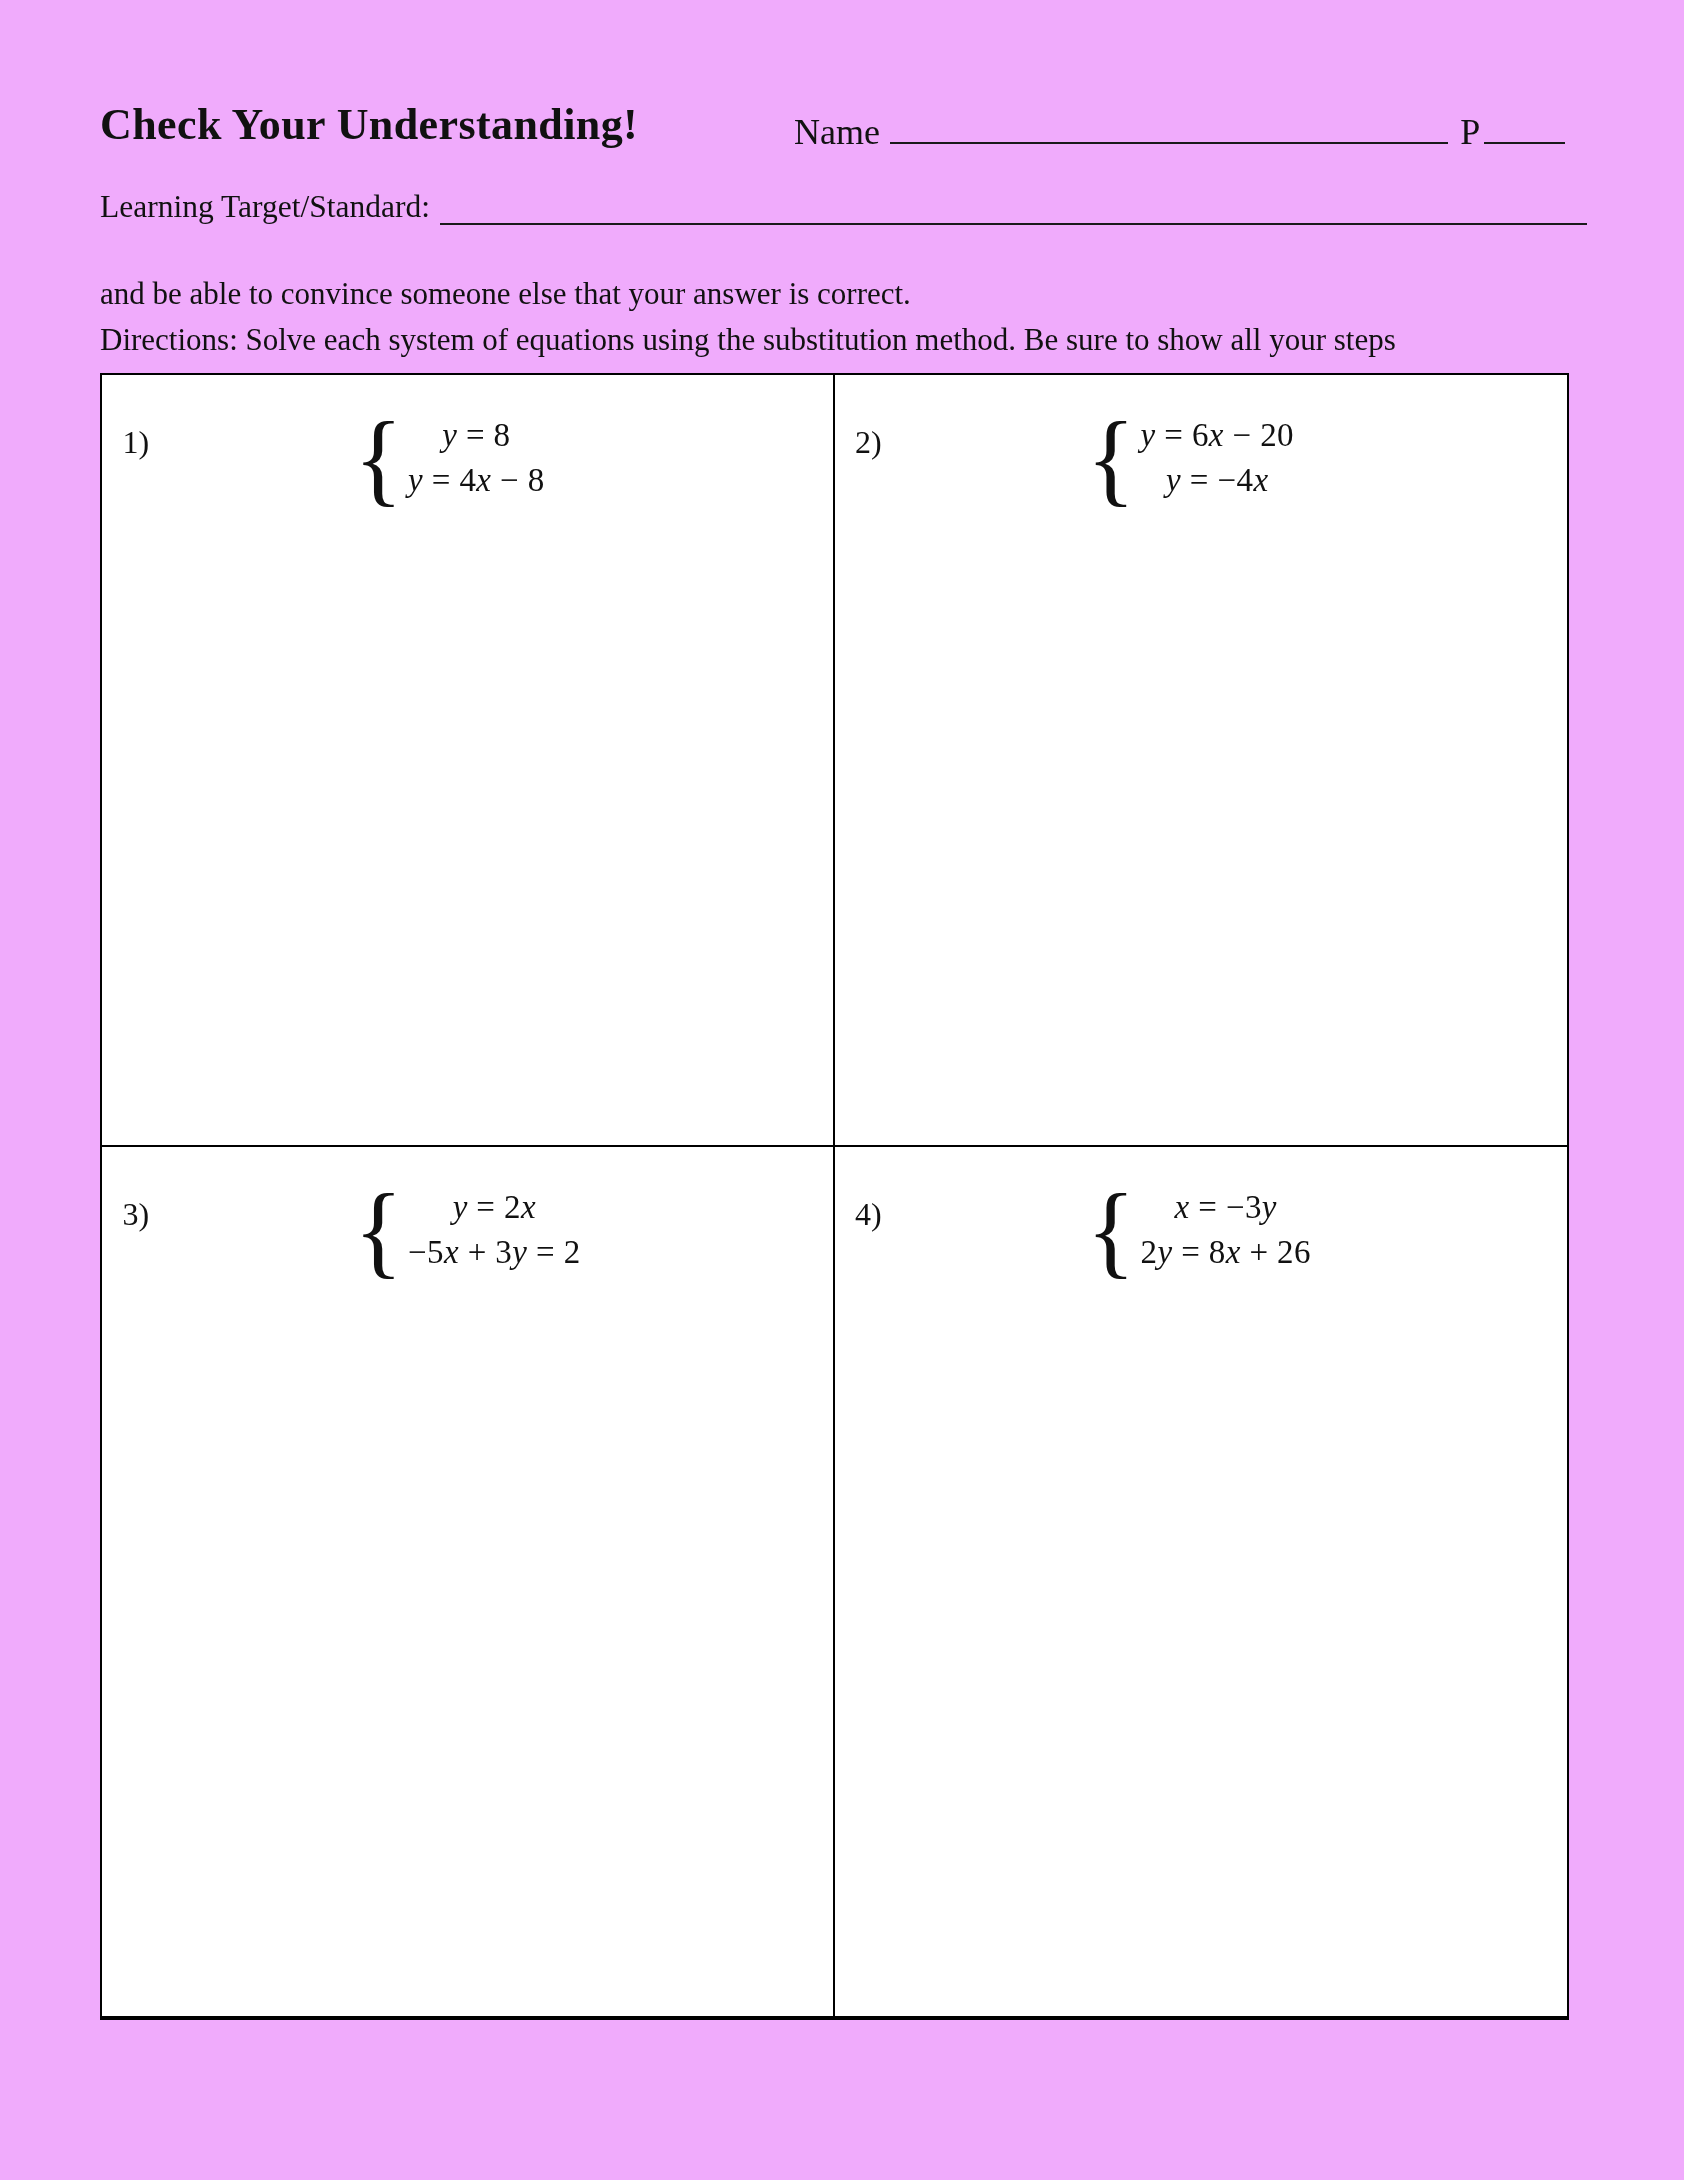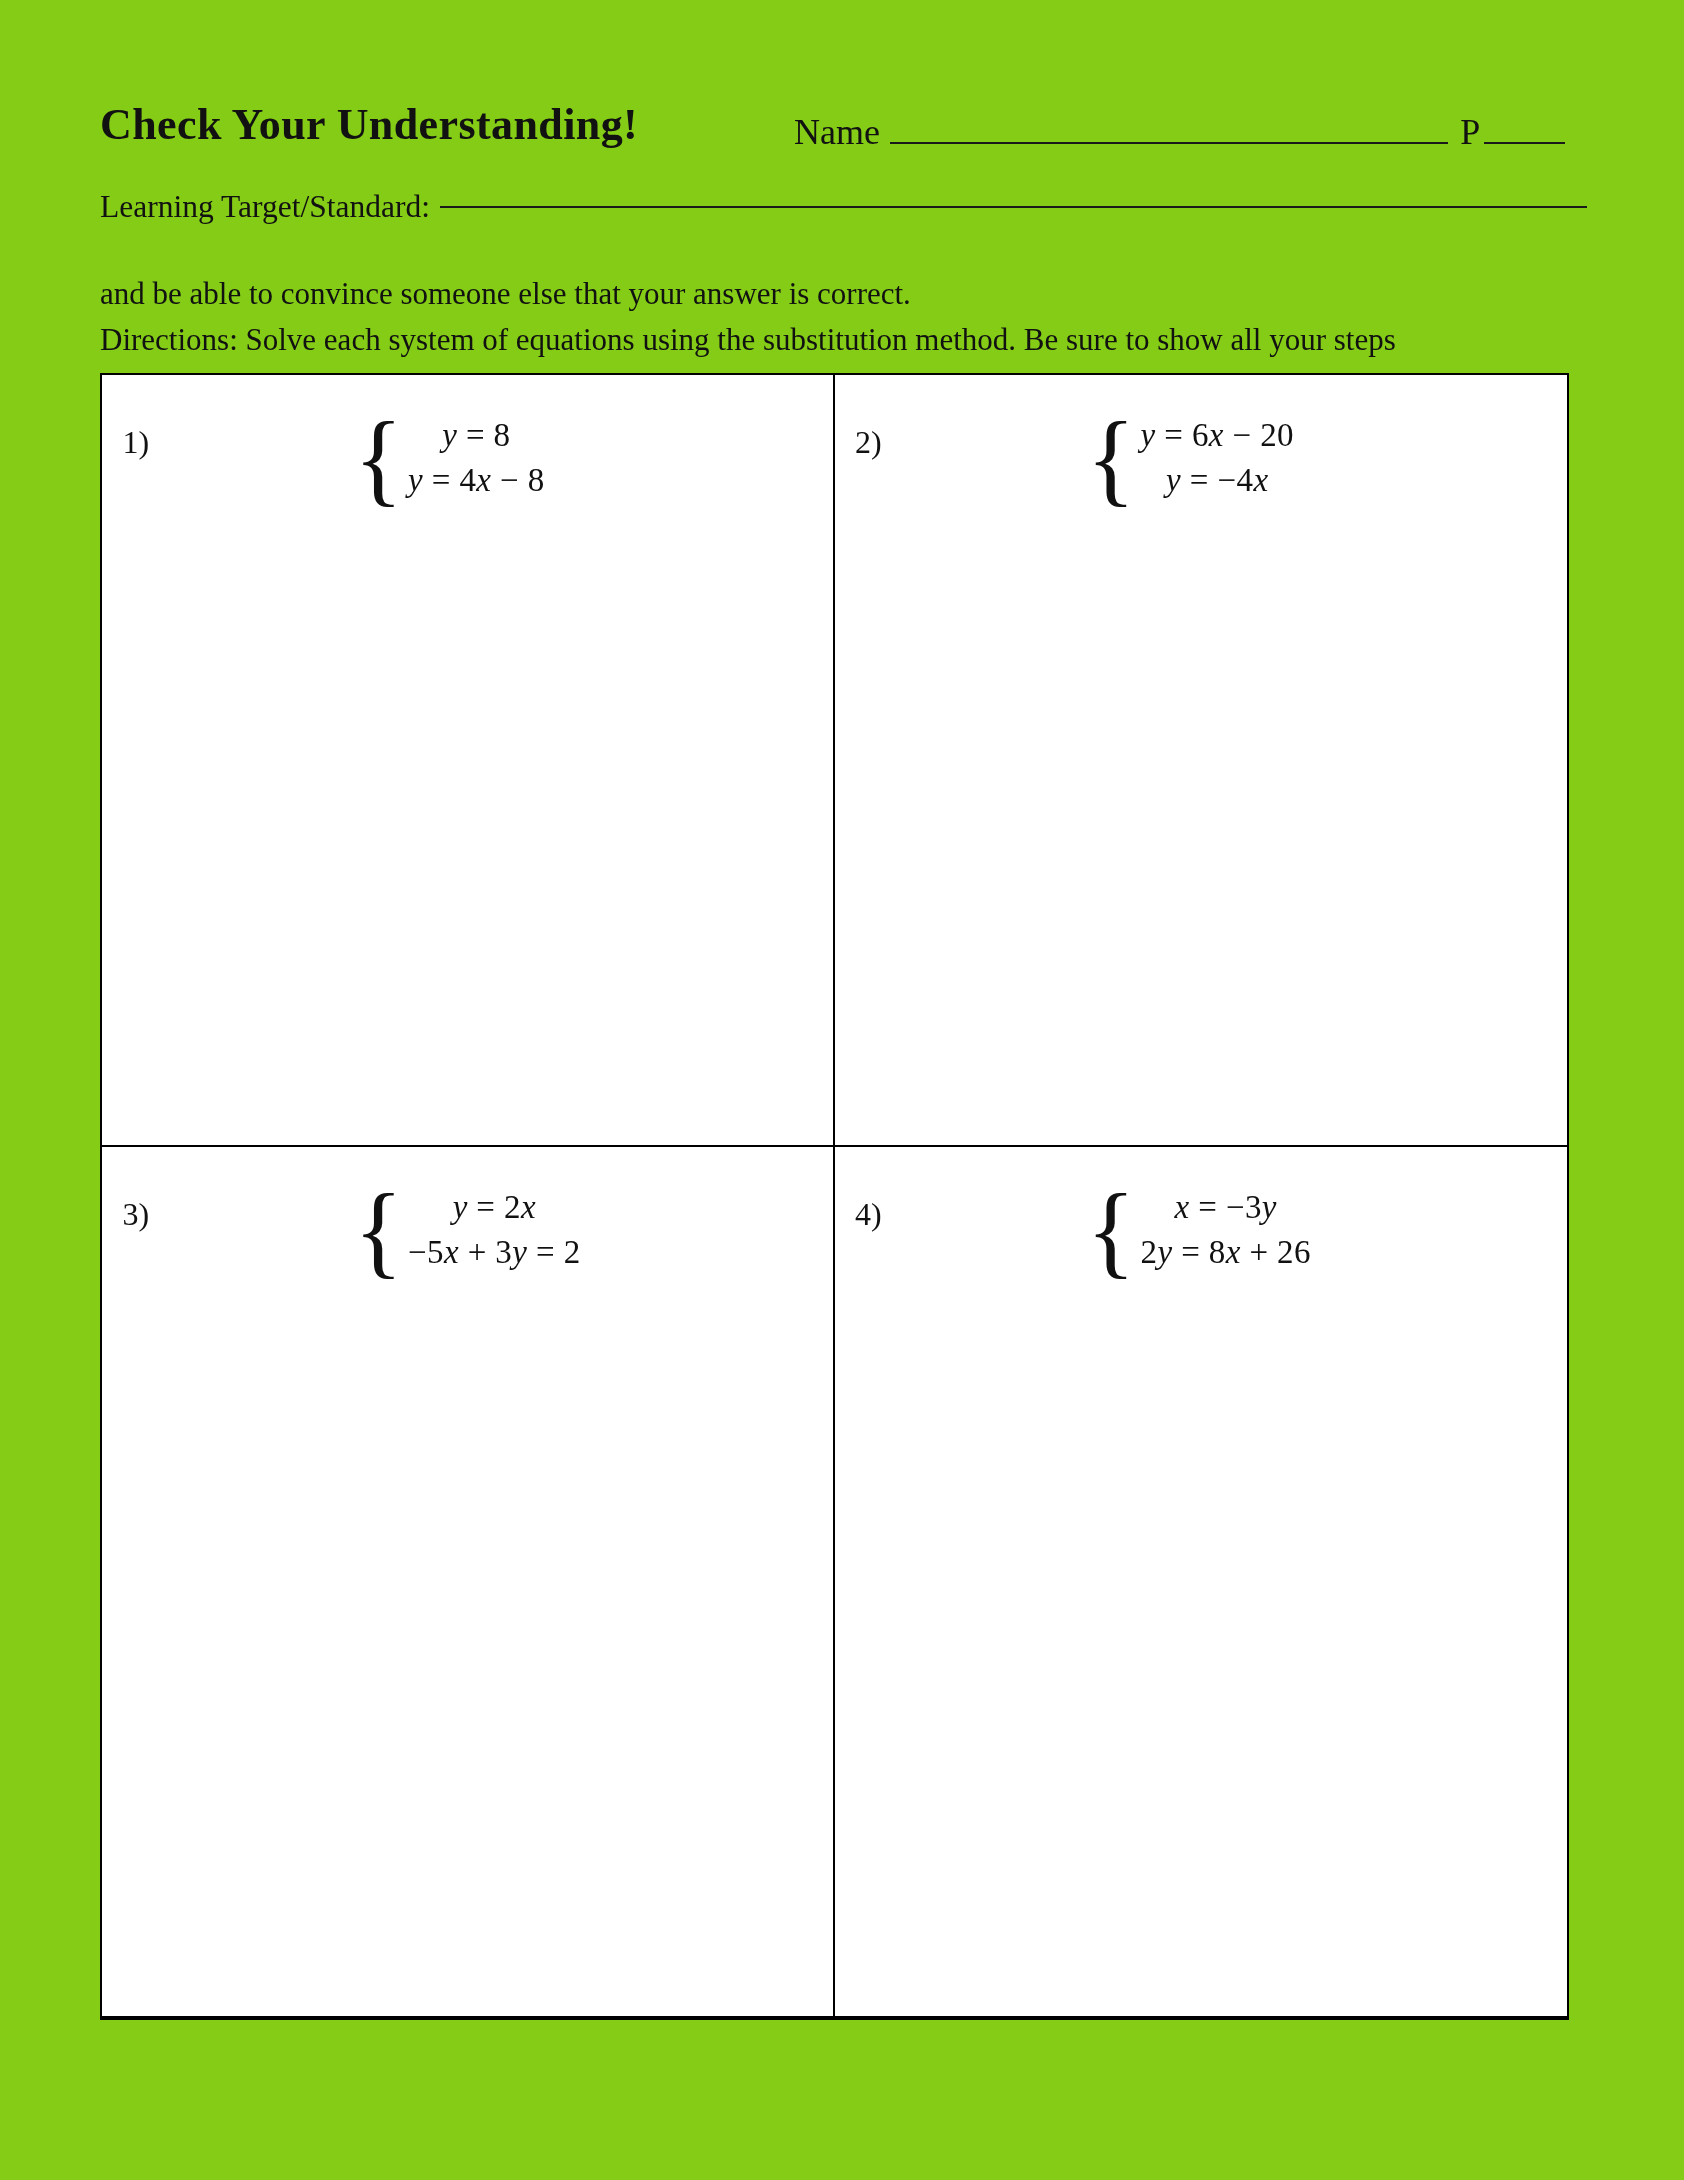--- a/index.html
+++ b/index.html
@@ -3,21 +3,21 @@
 <meta charset="utf-8">
 <style>
   * { margin: 0; padding: 0; box-sizing: border-box; }
   html, body { background: #ffffff; }
   body {
     width: 1685px; height: 2181px;
     position: relative;
     font-family: "Liberation Serif", serif;
     color: #111111;
   }
-  .page { position: absolute; inset: 0; background: #84cc16; }
+  .page { position: absolute; inset: 0; background: #f0abfc; }
 
   
   .title {
     position: absolute; left: 100px; top: 99px;
     font-size: 44px; font-weight: 700; letter-spacing: 0.4px;
     white-space: nowrap;
   }
   .name-row {
     position: absolute; left: 794px; top: 111px;
     font-size: 36px; white-space: nowrap;
@@ -25,21 +25,21 @@
   .blank {
     display: inline-block;
     border-bottom: 2.6px solid #1a1a1a;
   }
   .blank.name-line  { width: 558px; margin-left: 10.2px; }
   .blank.period-line{ width: 81px;  margin-left: 3.4px; }
   .name-row .p-label { margin-left: 12px; }
 
   .lt-row {
     position: absolute; left: 100px; top: 189px; width: 1487px;
-    font-size: 31.5px; display: flex; align-items: center;
+    font-size: 31.5px; display: flex; align-items: flex-end;
   }
   .lt-row .lt-label { white-space: nowrap; }
   .blank.lt-line { flex: 1 1 auto; margin-left: 10.2px; }
 
   
   .directions {
     position: absolute; left: 100px; top: 271px; width: 1491px;
     font-size: 31px; line-height: 46px;
   }
 

